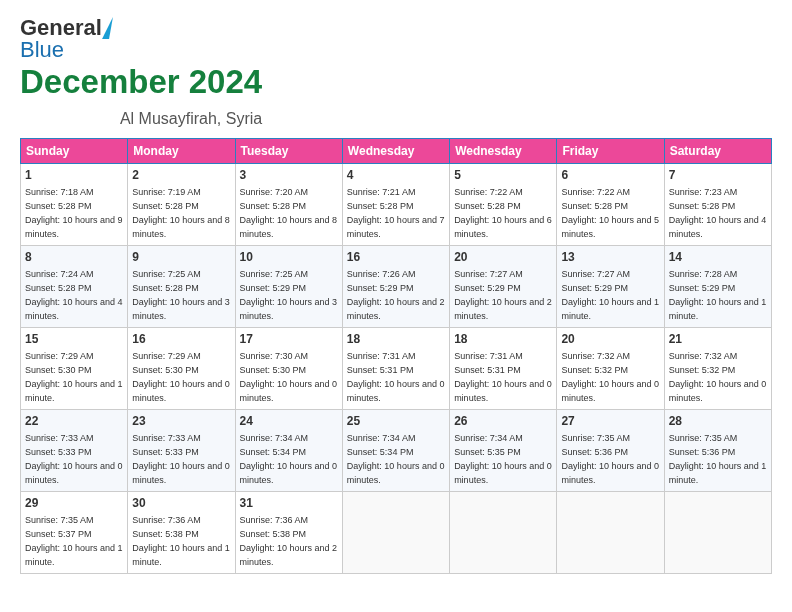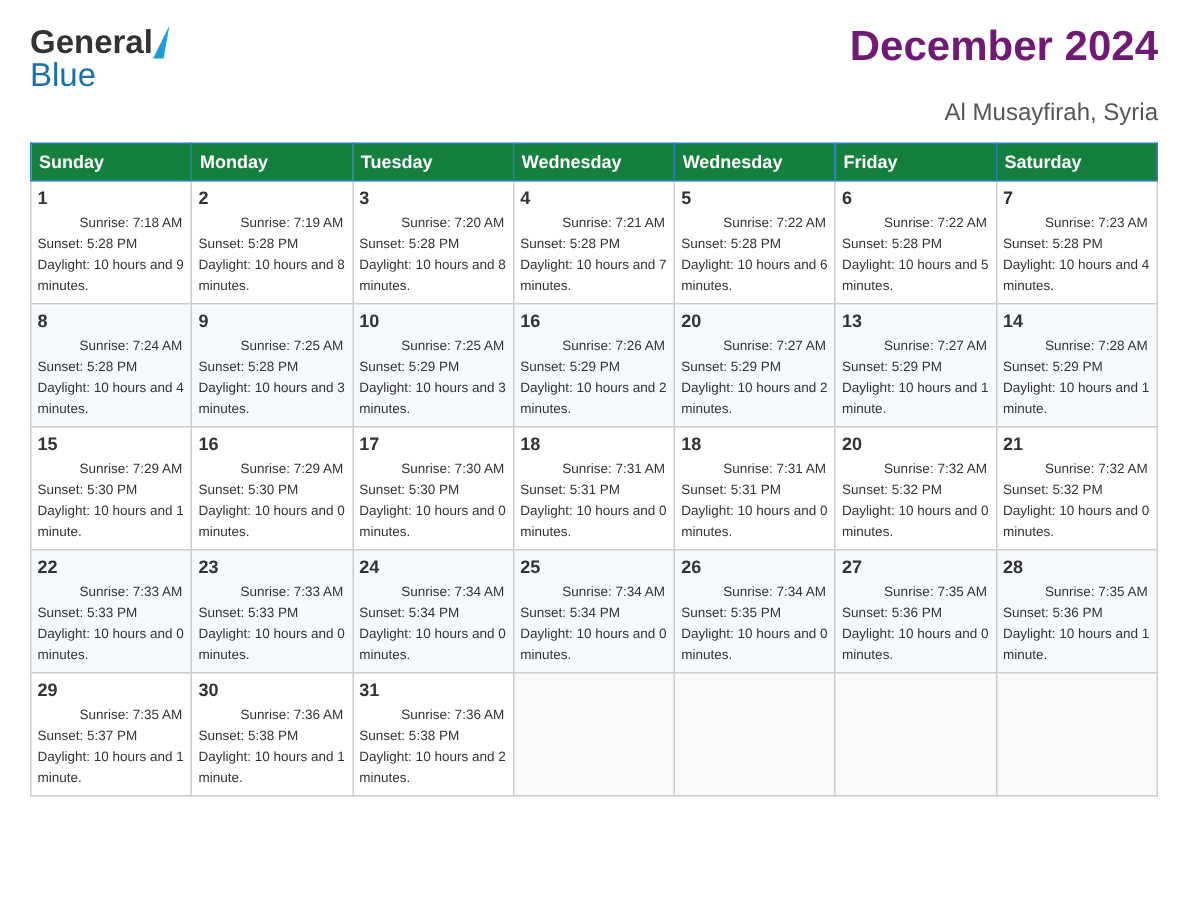--- a/index.html
+++ b/index.html
@@ -13,46 +13,47 @@
     .page {
       width: 792px;
       height: 612px;
       padding: 15px 20px 10px 20px;
     }
     .header {
       display: flex;
       justify-content: space-between;
       align-items: flex-start;
       margin-bottom: 10px;
+      flex-direction: column;
     }
     .logo {
       display: flex;
       flex-direction: column;
       align-items: flex-start;
     }
     .title-block {
       text-align: right;
     }
     .title-month {
-      font-size: 28px;
+      font-size: 33px;
       font-weight: bold;
-      color: #701a75;
+      color: #15803d;
     }
     .title-location {
       font-size: 16px;
       color: #555;
-      margin-top: 20px;
+      margin-top: 9px;
     }
     .calendar-table {
       width: 100%;
       border-collapse: collapse;
       font-size: 10px;
     }
     .calendar-table thead tr th {
-      background: #15803d;
+      background: #ec4899;
       color: #fff;
       text-align: left;
       padding: 5px 5px;
       font-size: 12px;
       font-weight: bold;
       border: 1px solid #2a7fc1;
     }
     .calendar-table tbody tr td {
       border: 1px solid #ccc;
       vertical-align: top;
@@ -69,21 +70,20 @@
     .day-num {
       font-size: 12px;
       font-weight: bold;
       display: block;
       margin-bottom: 1px;
     }
     .day-info {
       font-size: 9px;
       color: #333;
       line-height: 1.35;
-      margin-left: 28px;
     }
     .empty-cell {
       background: #f9f9f9 !important;
     }
     .last-row td {
       height: 70px;
     }
   </style>
 </head>
 <body>

